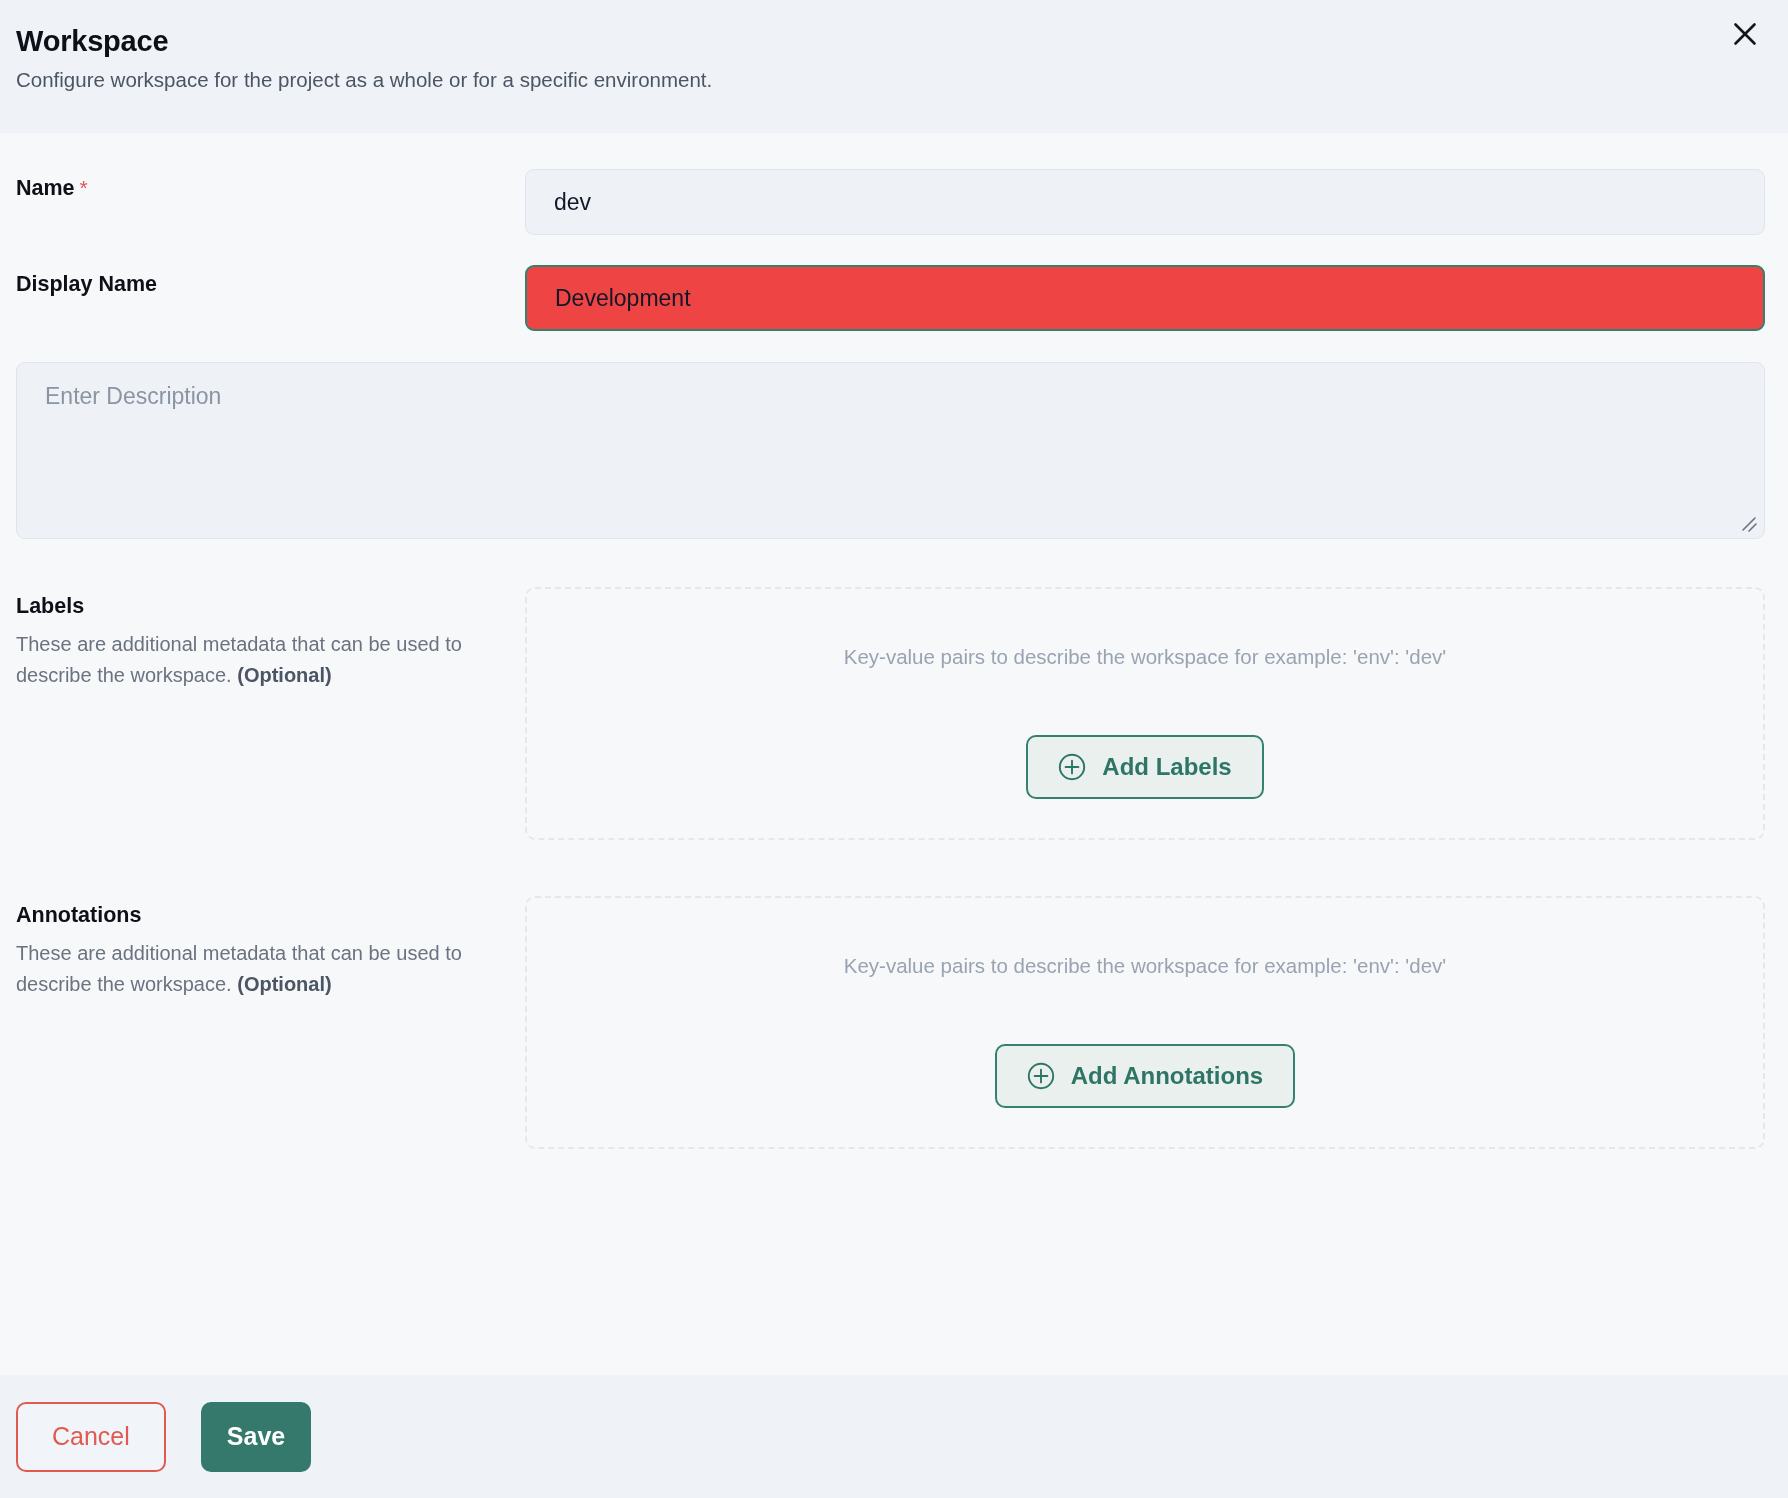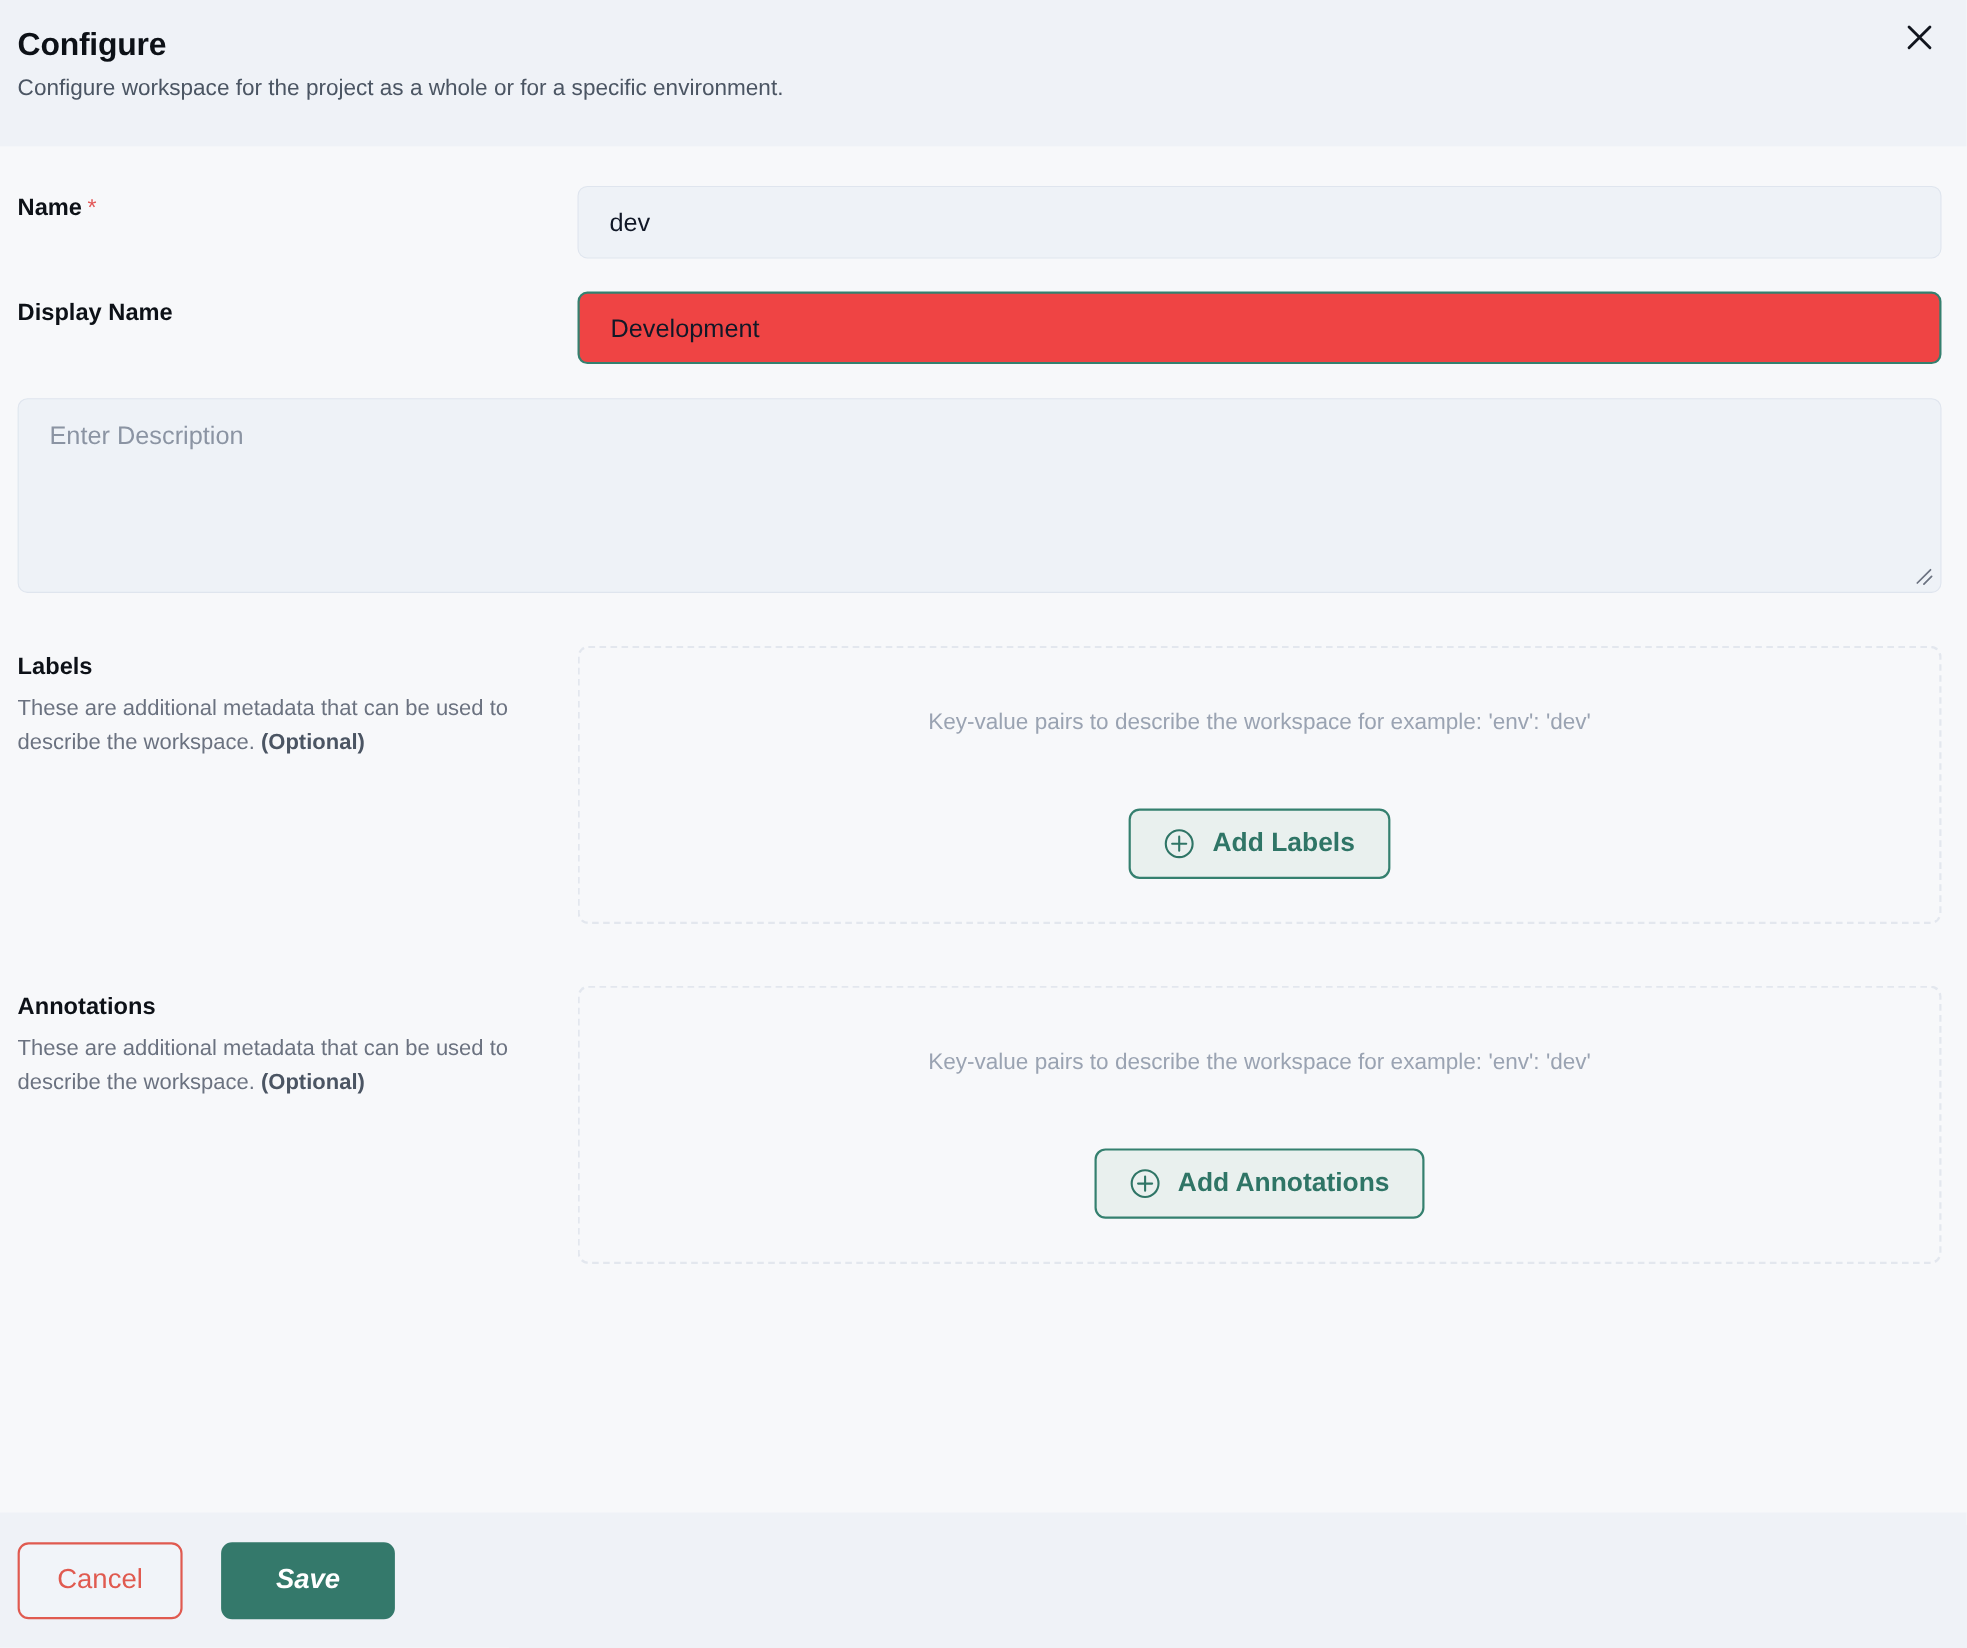--- a/index.html
+++ b/index.html
@@ -210,39 +210,38 @@
     cursor: pointer;
   }
   .btn-save {
     background: #34796b;
     border: 2px solid #34796b;
     color: #ffffff;
     border-radius: 10px;
     font-family: "Liberation Sans", sans-serif;
     font-size: 25px;
     font-weight: bold;
-    padding: 0 48px;
+    padding: 0 24px;
     height: 70px;
     cursor: pointer;
-    font-style: italic;
   }
 
   
   .row-name   { margin-bottom: 30px; }
   .row-disp   { margin-bottom: 31px; }
   .row-desc   { margin-bottom: 48px; }
   .row-labels { margin-bottom: 56px; }
 </style>
 </head>
 <body>
 
 <div class="modal">
 
   <div class="modal-header">
-    <h1 class="modal-title">Configure</h1>
+    <h1 class="modal-title">Workspace</h1>
     <p class="modal-subtitle">Configure workspace for the project as a whole or for a specific environment.</p>
     <button class="close-btn">
       <span>
         <svg width="26" height="26" viewBox="0 0 26 26" fill="none" xmlns="http://www.w3.org/2000/svg">
           <path d="M3.5 3.5 L22.5 22.5 M22.5 3.5 L3.5 22.5" stroke="#12161f" stroke-width="2.6" stroke-linecap="round"></path>
         </svg>
       </span>
     </button>
   </div>
 

